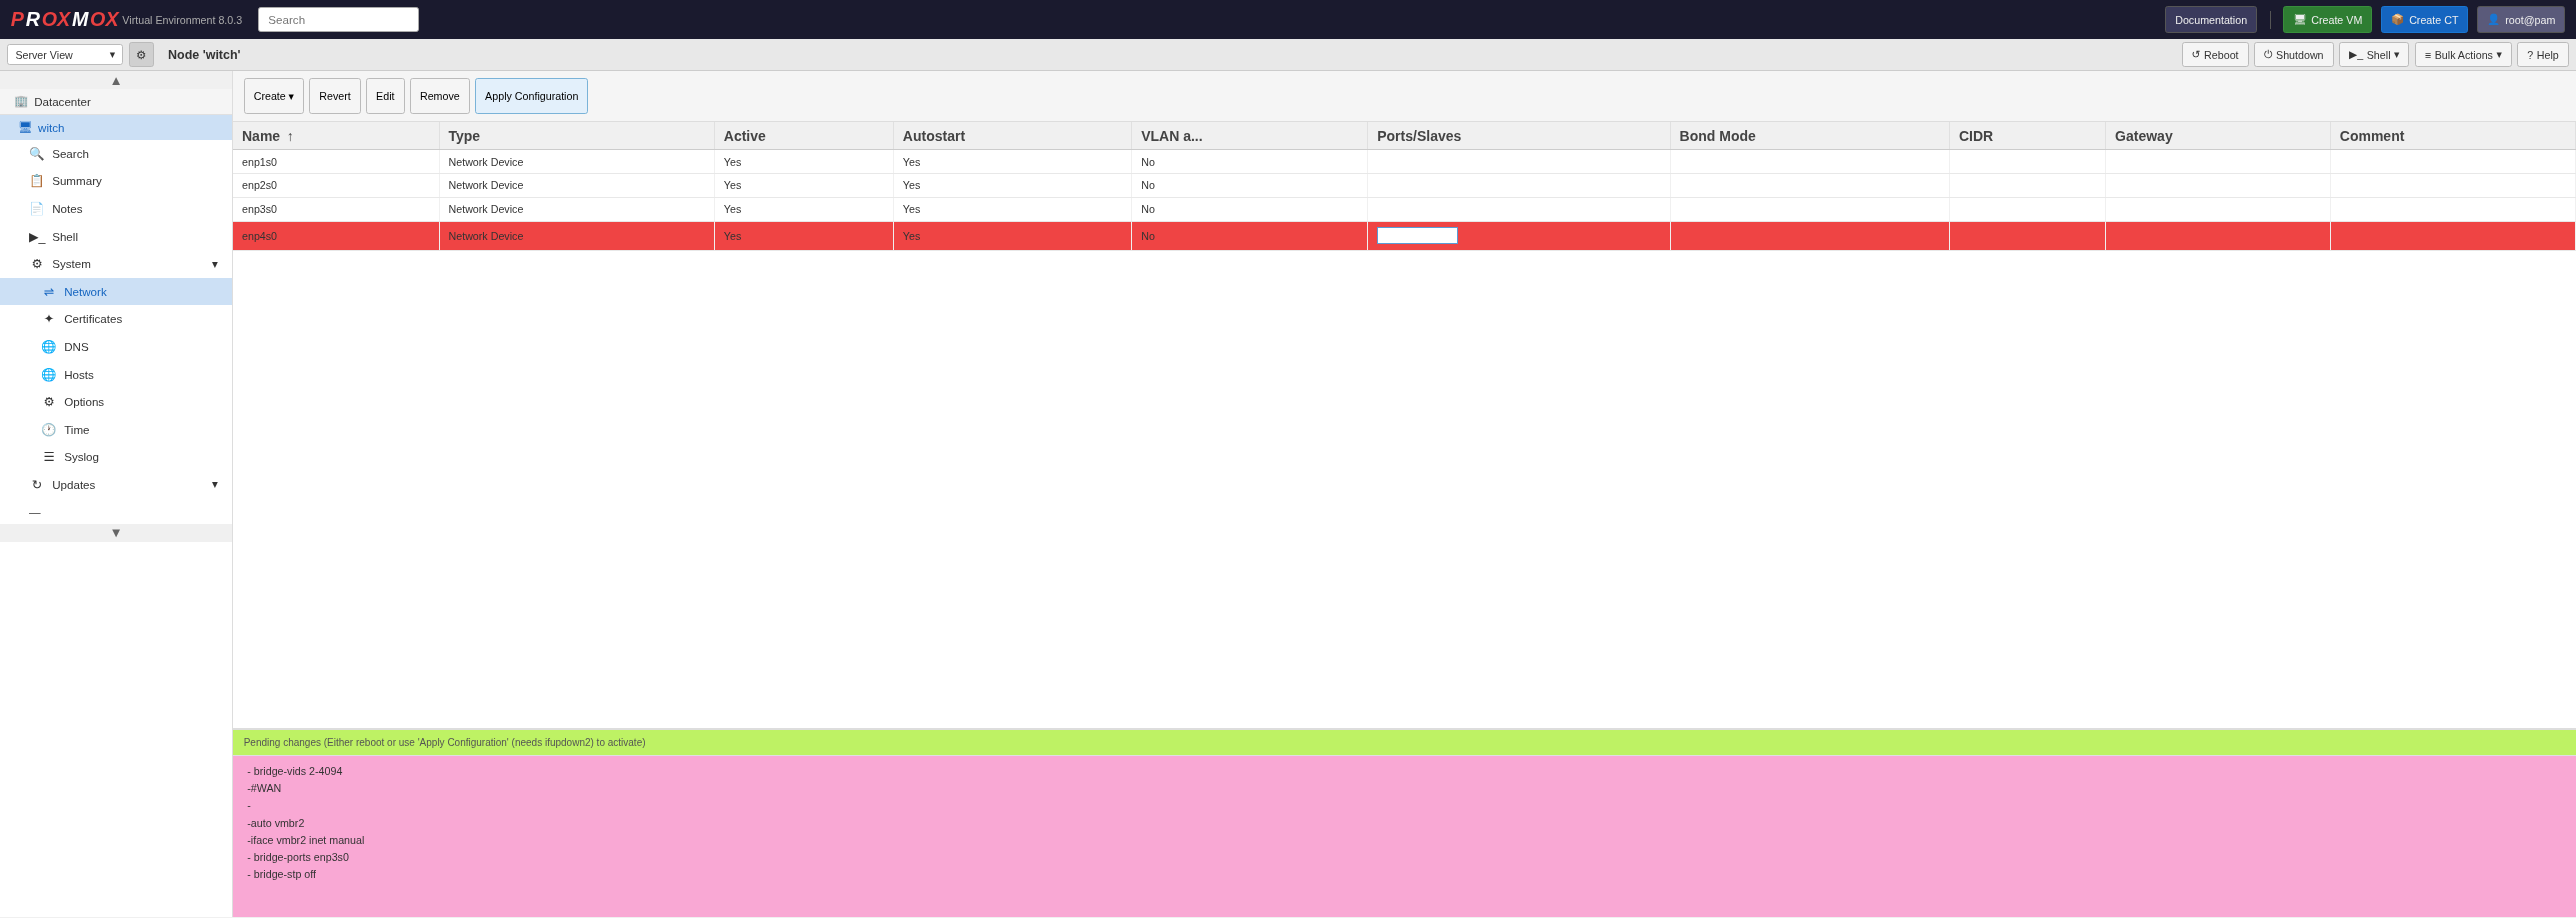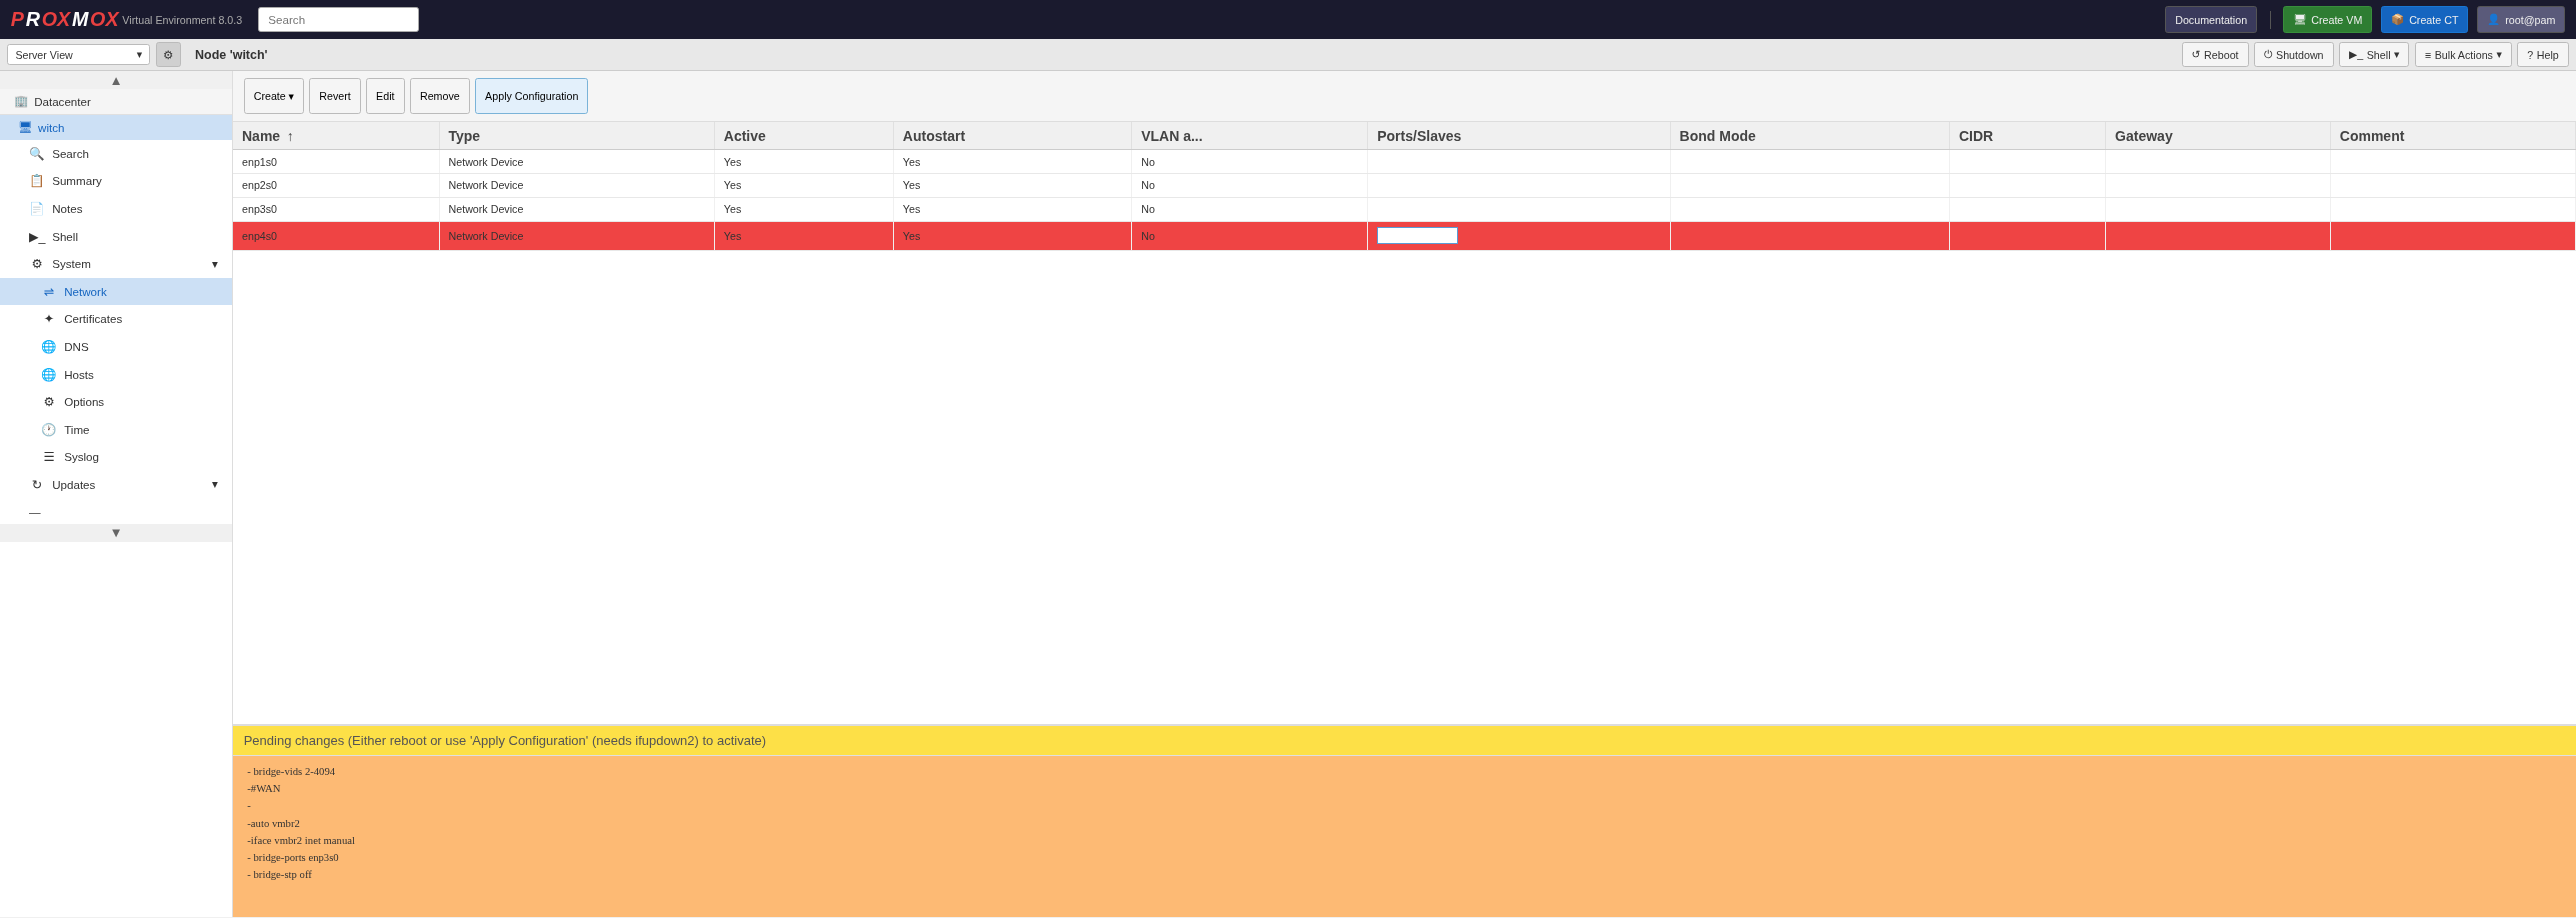--- a/index.html
+++ b/index.html
@@ -25,21 +25,21 @@
     .header-btn.user { background: #5a5a7a; }
 
     
     .server-bar {
       display: flex; align-items: center;
       background: #e8e8e8; border-bottom: 0.9px solid #ccc; height: 32px; padding: 0 7.2px; gap: 5.4px;
     }
     .server-select {
       display: flex; align-items: center; gap: 3.6px;
       background: #fff; border: 0.9px solid #bbb; border-radius: 2.7px;
-      padding: 2.7px 7.2px; font-size: 10.7px; cursor: pointer; width: 143px;
+      padding: 2.7px 7.2px; font-size: 10.7px; cursor: pointer; width: 116px;
     }
     .gear-btn {
       background: #d0d0d0; border: 0.9px solid #bbb; border-radius: 2.7px;
       width: 25px; height: 25px; display: flex; align-items: center; justify-content: center; cursor: pointer;
     }
     .node-title { font-size: 12.5px; font-weight: bold; color: #333; margin-left: 9px; flex: 1; }
     .action-btn {
       display: flex; align-items: center; gap: 3.6px;
       background: #f5f5f5; border: 0.9px solid #bbb; border-radius: 2.7px;
       padding: 3.6px 9px; font-size: 10.7px; cursor: pointer; height: 25px; color: #333;
@@ -102,25 +102,25 @@
     }
     tbody tr.selected { background: #ef4444; }
     .sort-arrow { margin-left: 2.7px; }
     .cell-input {
       border: 1.8px solid #5b9bd5; outline: none; width: 81px; padding: 1.8px 3.6px; font-size: 10.7px;
     }
 
     
     .pending-section { background: #fff; border-top: 0.9px solid #ddd; }
     .pending-header {
-      padding: 7.2px 10.7px; font-size: 13px; color: #555; background: #fde047;
+      padding: 7.2px 10.7px; font-size: 10px; color: #555; background: #bef264;
       border-bottom: 0.9px solid #e0e0e0;
     }
     .pending-code {
-      background: #fdba74; padding: 7.2px 14.3px; font-family: Liberation Serif, serif; font-size: 10.7px;
+      background: #f9a8d4; padding: 7.2px 14.3px; font-family: Liberation Sans, sans-serif; font-size: 10.7px;
       color: #333; line-height: 1.6; height: 161px; overflow-y: auto;
     }
 
     
     ::-webkit-scrollbar { width: 7.2px; height: 7.2px; }
     ::-webkit-scrollbar-track { background: #f0f0f0; }
     ::-webkit-scrollbar-thumb { background: #bbb; border-radius: 3.6px; }
 
     .proxmox-logo {
       display: flex; align-items: center; gap: 1.8px; margin-right: 7.2px;

